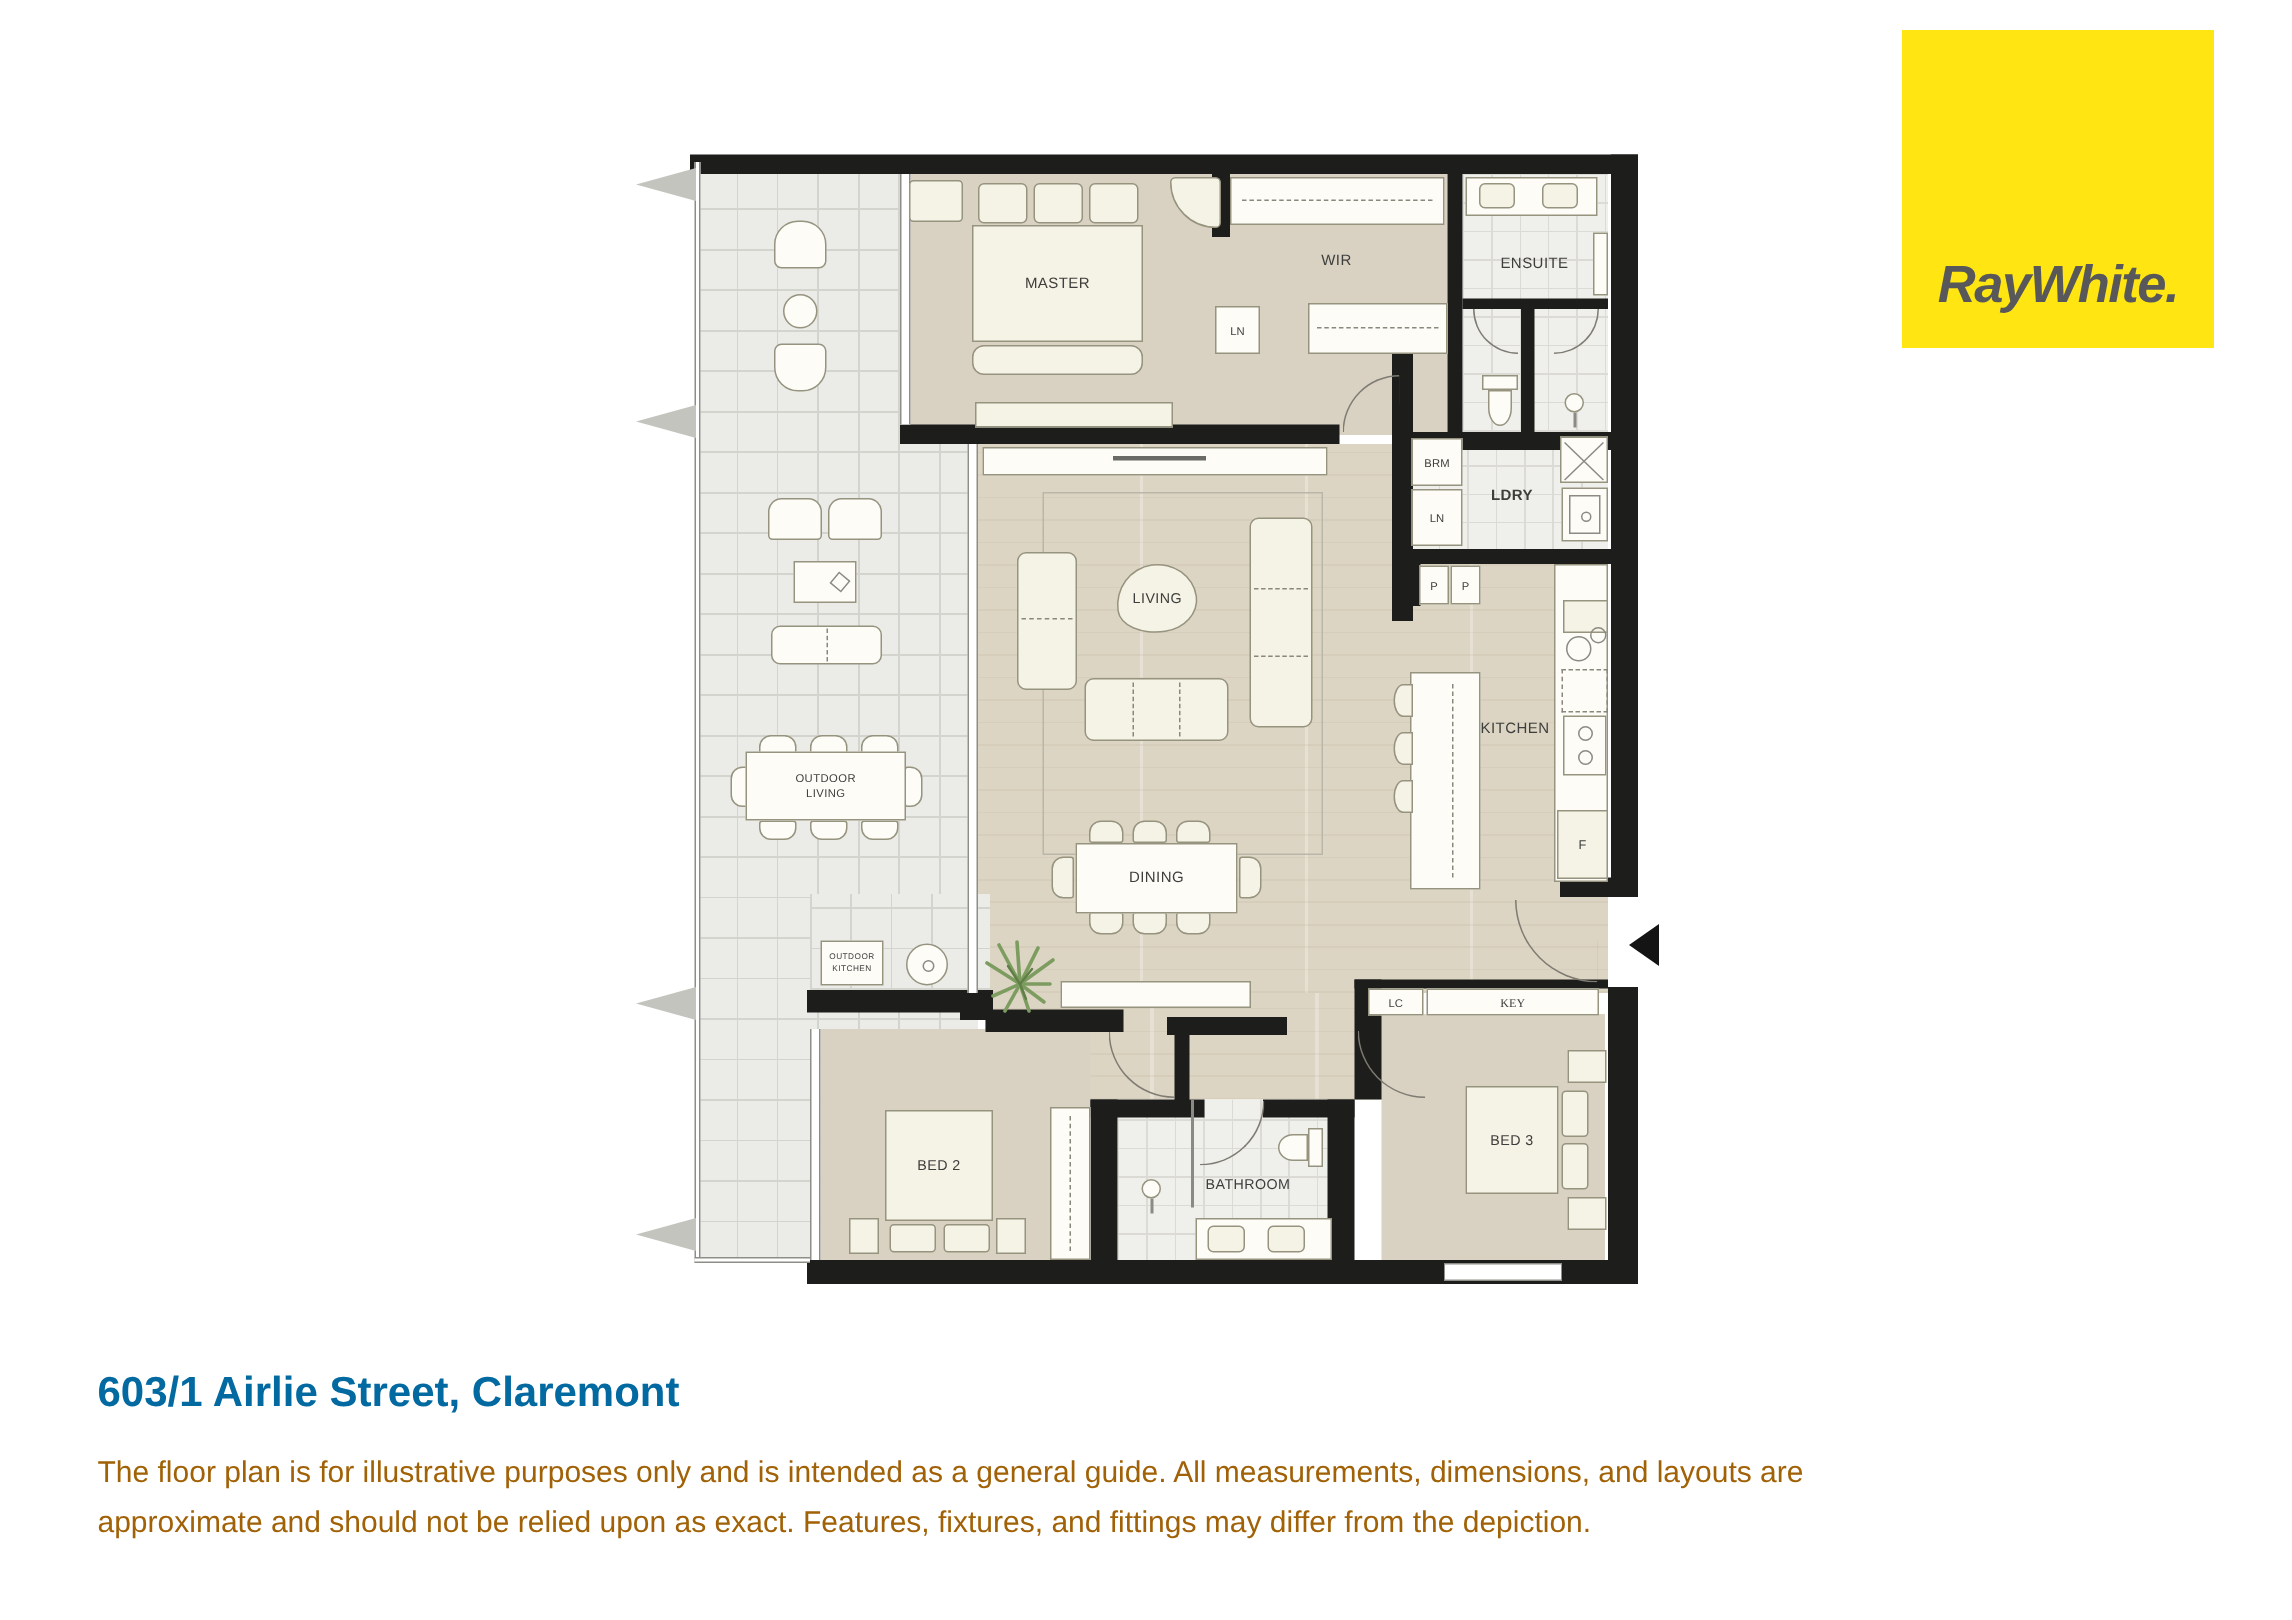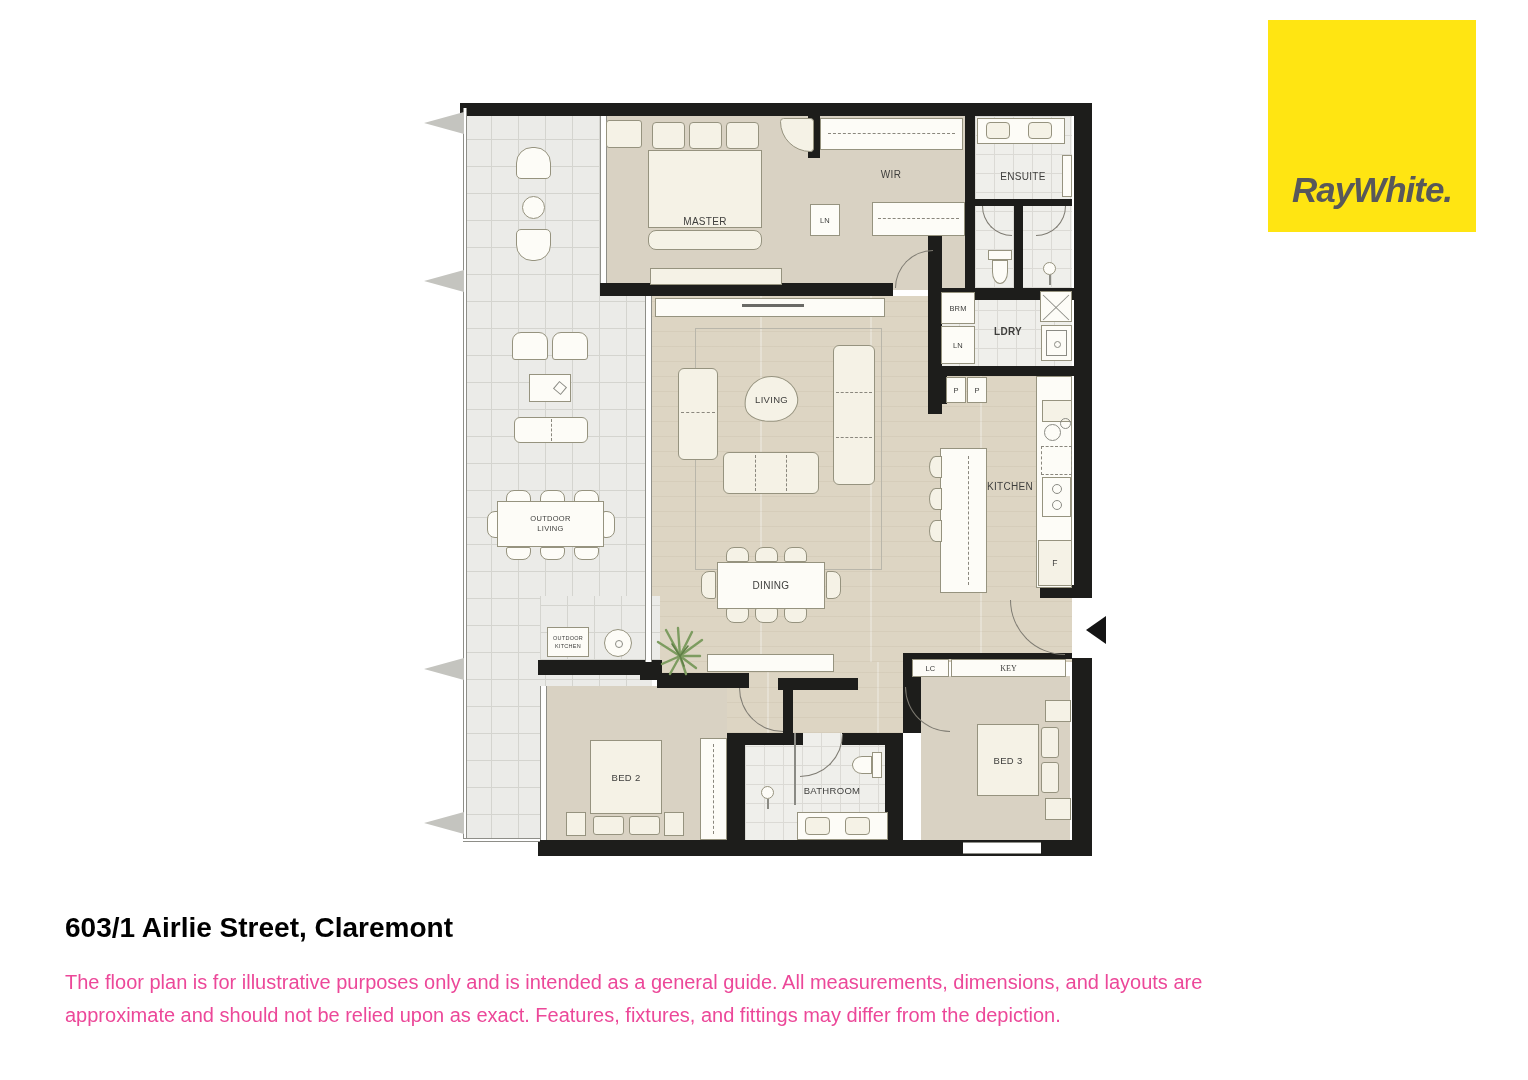--- a/index.html
+++ b/index.html
@@ -29,22 +29,22 @@
   .arc-bl{border-bottom-width:1.5px;border-left-width:1.5px;border-bottom-left-radius:100%;}
   .arc-br{border-bottom-width:1.5px;border-right-width:1.5px;border-bottom-right-radius:100%;}
   .dash-h{position:absolute;left:5%;right:5%;top:48%;border-top:1px dashed #8a877d;}
   .dash-v{position:absolute;top:5%;bottom:5%;left:48%;border-left:1px dashed #8a877d;}
   .circ{border-radius:50%;}
   .awn{position:absolute;width:0;height:0;border-right:40px solid #c4c4bf;border-top:11px solid transparent;border-bottom:11px solid transparent;}
   .xline1,.xline2{position:absolute;left:-3px;right:-3px;top:50%;border-top:1px solid #8b8b84;}
   .xline1{transform:rotate(44deg);} .xline2{transform:rotate(-44deg);}
   .logo{position:absolute;left:1268px;top:0;width:208px;height:212px;display:flex;align-items:flex-end;justify-content:center;padding-bottom:22px;box-sizing:border-box;}
   .logo span{font-style:italic;font-weight:800;font-size:35px;letter-spacing:-1px;}
-  .addr{position:absolute;left:65px;top:912px;font-size:28px;font-weight:700;color:#000000;}
-  .disc{position:absolute;left:65px;top:966px;font-size:20px;color:#ec4899;line-height:33px;}
+  .addr{position:absolute;left:65px;top:912px;font-size:28px;font-weight:700;color:#0369a1;}
+  .disc{position:absolute;left:65px;top:966px;font-size:20px;color:#a16207;line-height:33px;}
 </style>
 </head>
 <body>
 
 <div id="canvas">
 
   <div class="tile" style="left:464px;top:108px;width:188px;height:734px;"></div>
   <div class="carpet" style="left:602px;top:116px;width:363px;height:174px;"></div>
   <div class="tile-s" style="left:975px;top:116px;width:97px;height:172px;"></div>
   <div class="wood" style="left:650px;top:296px;width:422px;height:366px;"></div>
@@ -90,21 +90,21 @@
 
   <div class="awn" style="left:424px;top:112px;"></div>
   <div class="awn" style="left:424px;top:270px;"></div>
   <div class="awn" style="left:424px;top:658px;"></div>
   <div class="awn" style="left:424px;top:812px;"></div>
 
   <div class="furn" style="left:606px;top:120px;width:36px;height:28px;border-radius:3px;"></div>
   <div class="furn" style="left:652px;top:122px;width:33px;height:27px;border-radius:4px;"></div>
   <div class="furn" style="left:689px;top:122px;width:33px;height:27px;border-radius:4px;"></div>
   <div class="furn" style="left:726px;top:122px;width:33px;height:27px;border-radius:4px;"></div>
-  <div class="furn cflex" style="left:648px;top:150px;width:114px;height:78px;align-items:flex-end;">
+  <div class="furn cflex" style="left:648px;top:150px;width:114px;height:78px;">
     <span class="lbl lbl-in">MASTER</span>
   </div>
   <div class="furn" style="left:648px;top:230px;width:114px;height:20px;border-radius:8px;"></div>
   <div class="furn" style="left:650px;top:268px;width:132px;height:17px;"></div>
   <div class="furn" style="left:780px;top:118px;width:34px;height:34px;border-radius:4px 4px 4px 100%;"></div>
 
   <div class="furn furnw" style="left:820px;top:118px;width:143px;height:32px;">
       <div class="dash-h"></div>
     </div>
   <div class="furn furnw" style="left:872px;top:202px;width:93px;height:34px;">

